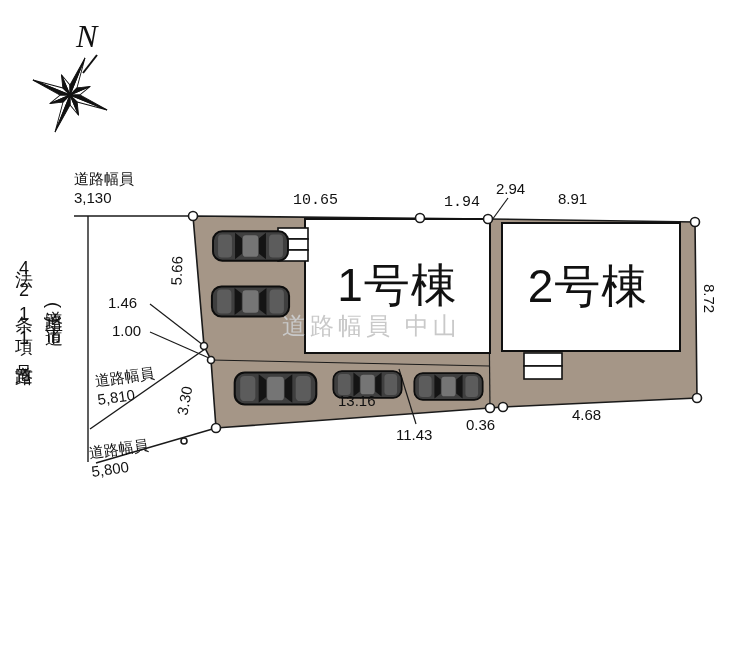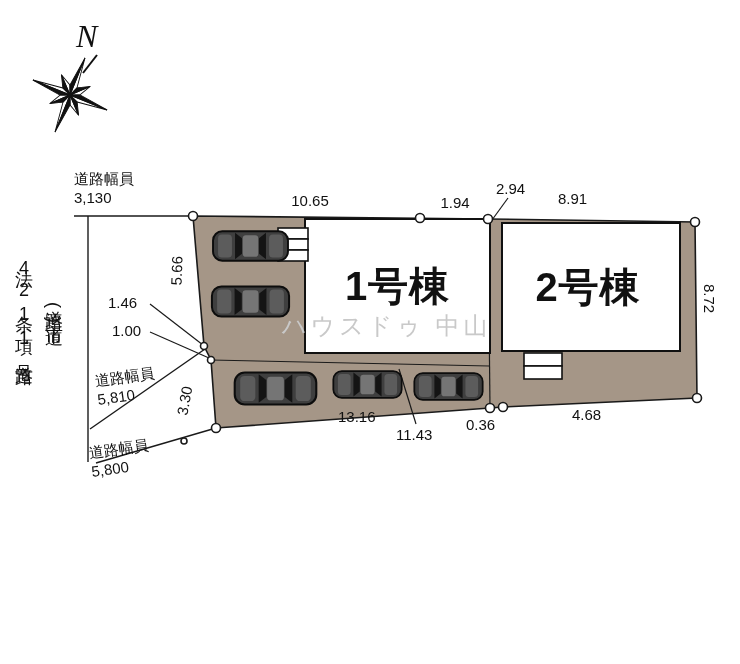--- a/index.html
+++ b/index.html
@@ -2,36 +2,36 @@
 <html><head>
 <meta charset="utf-8">
 <style>
   html,body{margin:0;padding:0;background:#fff;}
   .stage{
     position:relative;width:740px;height:664px;background:#ffffff;overflow:hidden;
     font-family:"Liberation Sans", sans-serif;color:#111;
   }
   .stage svg.plan{position:absolute;left:0;top:0;z-index:1;}
   .lbl{position:absolute;z-index:3;font-size:15px;line-height:1.15;white-space:nowrap;}
-  .lbl.center{text-align:center;}
+  .lbl.center{text-align:right;font-family:Liberation Mono, monospace;}
   .road-label{position:absolute;z-index:3;font-size:15px;line-height:1.25;white-space:nowrap;}
   .vert{
     position:absolute;z-index:3;writing-mode:vertical-rl;
     font-size:18px;letter-spacing:3px;white-space:nowrap;
   }
   .vert.upright{text-orientation:upright;letter-spacing:2px;}
   .dim-vert{position:absolute;z-index:3;writing-mode:vertical-rl;font-size:15px;white-space:nowrap;}
   .rot{transform-origin:center center;}
   .north-n{
     position:absolute;left:76px;top:18px;z-index:3;
     font-family:"Liberation Serif", serif;font-style:italic;font-size:32px;font-weight:400;
   }
   .bldg-label{
     position:absolute;z-index:2;display:flex;align-items:center;justify-content:center;
-    font-size:40px;font-weight:700;letter-spacing:1px;text-align:center;
+    font-size:46px;font-weight:400;letter-spacing:1px;text-align:center;
   }
   .watermark{
     position:absolute;left:282px;top:310px;z-index:4;
     font-size:24px;letter-spacing:4px;color:#c9c9c9;
   }
 </style>
 </head>
 <body>
 
 <div class="stage">
@@ -128,20 +128,20 @@
 
   <div class="lbl center" style="left:282px;top:192px;width:56px">10.65</div>
   <div class="lbl center" style="left:430px;top:194px;width:50px">1.94</div>
   <div class="lbl" style="left:496px;top:180px">2.94</div>
   <div class="lbl" style="left:558px;top:190px">8.91</div>
   <div class="dim-vert" style="left:701px;top:284px">8.72</div>
   <div class="lbl rot" style="left:162px;top:262px;transform:rotate(-88deg)">5.66</div>
   <div class="lbl rot" style="left:170px;top:392px;transform:rotate(-80deg)">3.30</div>
   <div class="lbl" style="left:108px;top:294px">1.46</div>
   <div class="lbl" style="left:112px;top:322px">1.00</div>
-  <div class="lbl" style="left:338px;top:408px">13.16</div>
+  <div class="lbl" style="left:338px;top:392px">13.16</div>
   <div class="lbl" style="left:396px;top:426px">11.43</div>
   <div class="lbl" style="left:466px;top:416px">0.36</div>
   <div class="lbl" style="left:572px;top:406px">4.68</div>
 
-  <div class="watermark">ハウスドゥ 中山</div>
+  <div class="watermark">道路幅員 中山</div>
 
 </div>
 
 </body></html>

